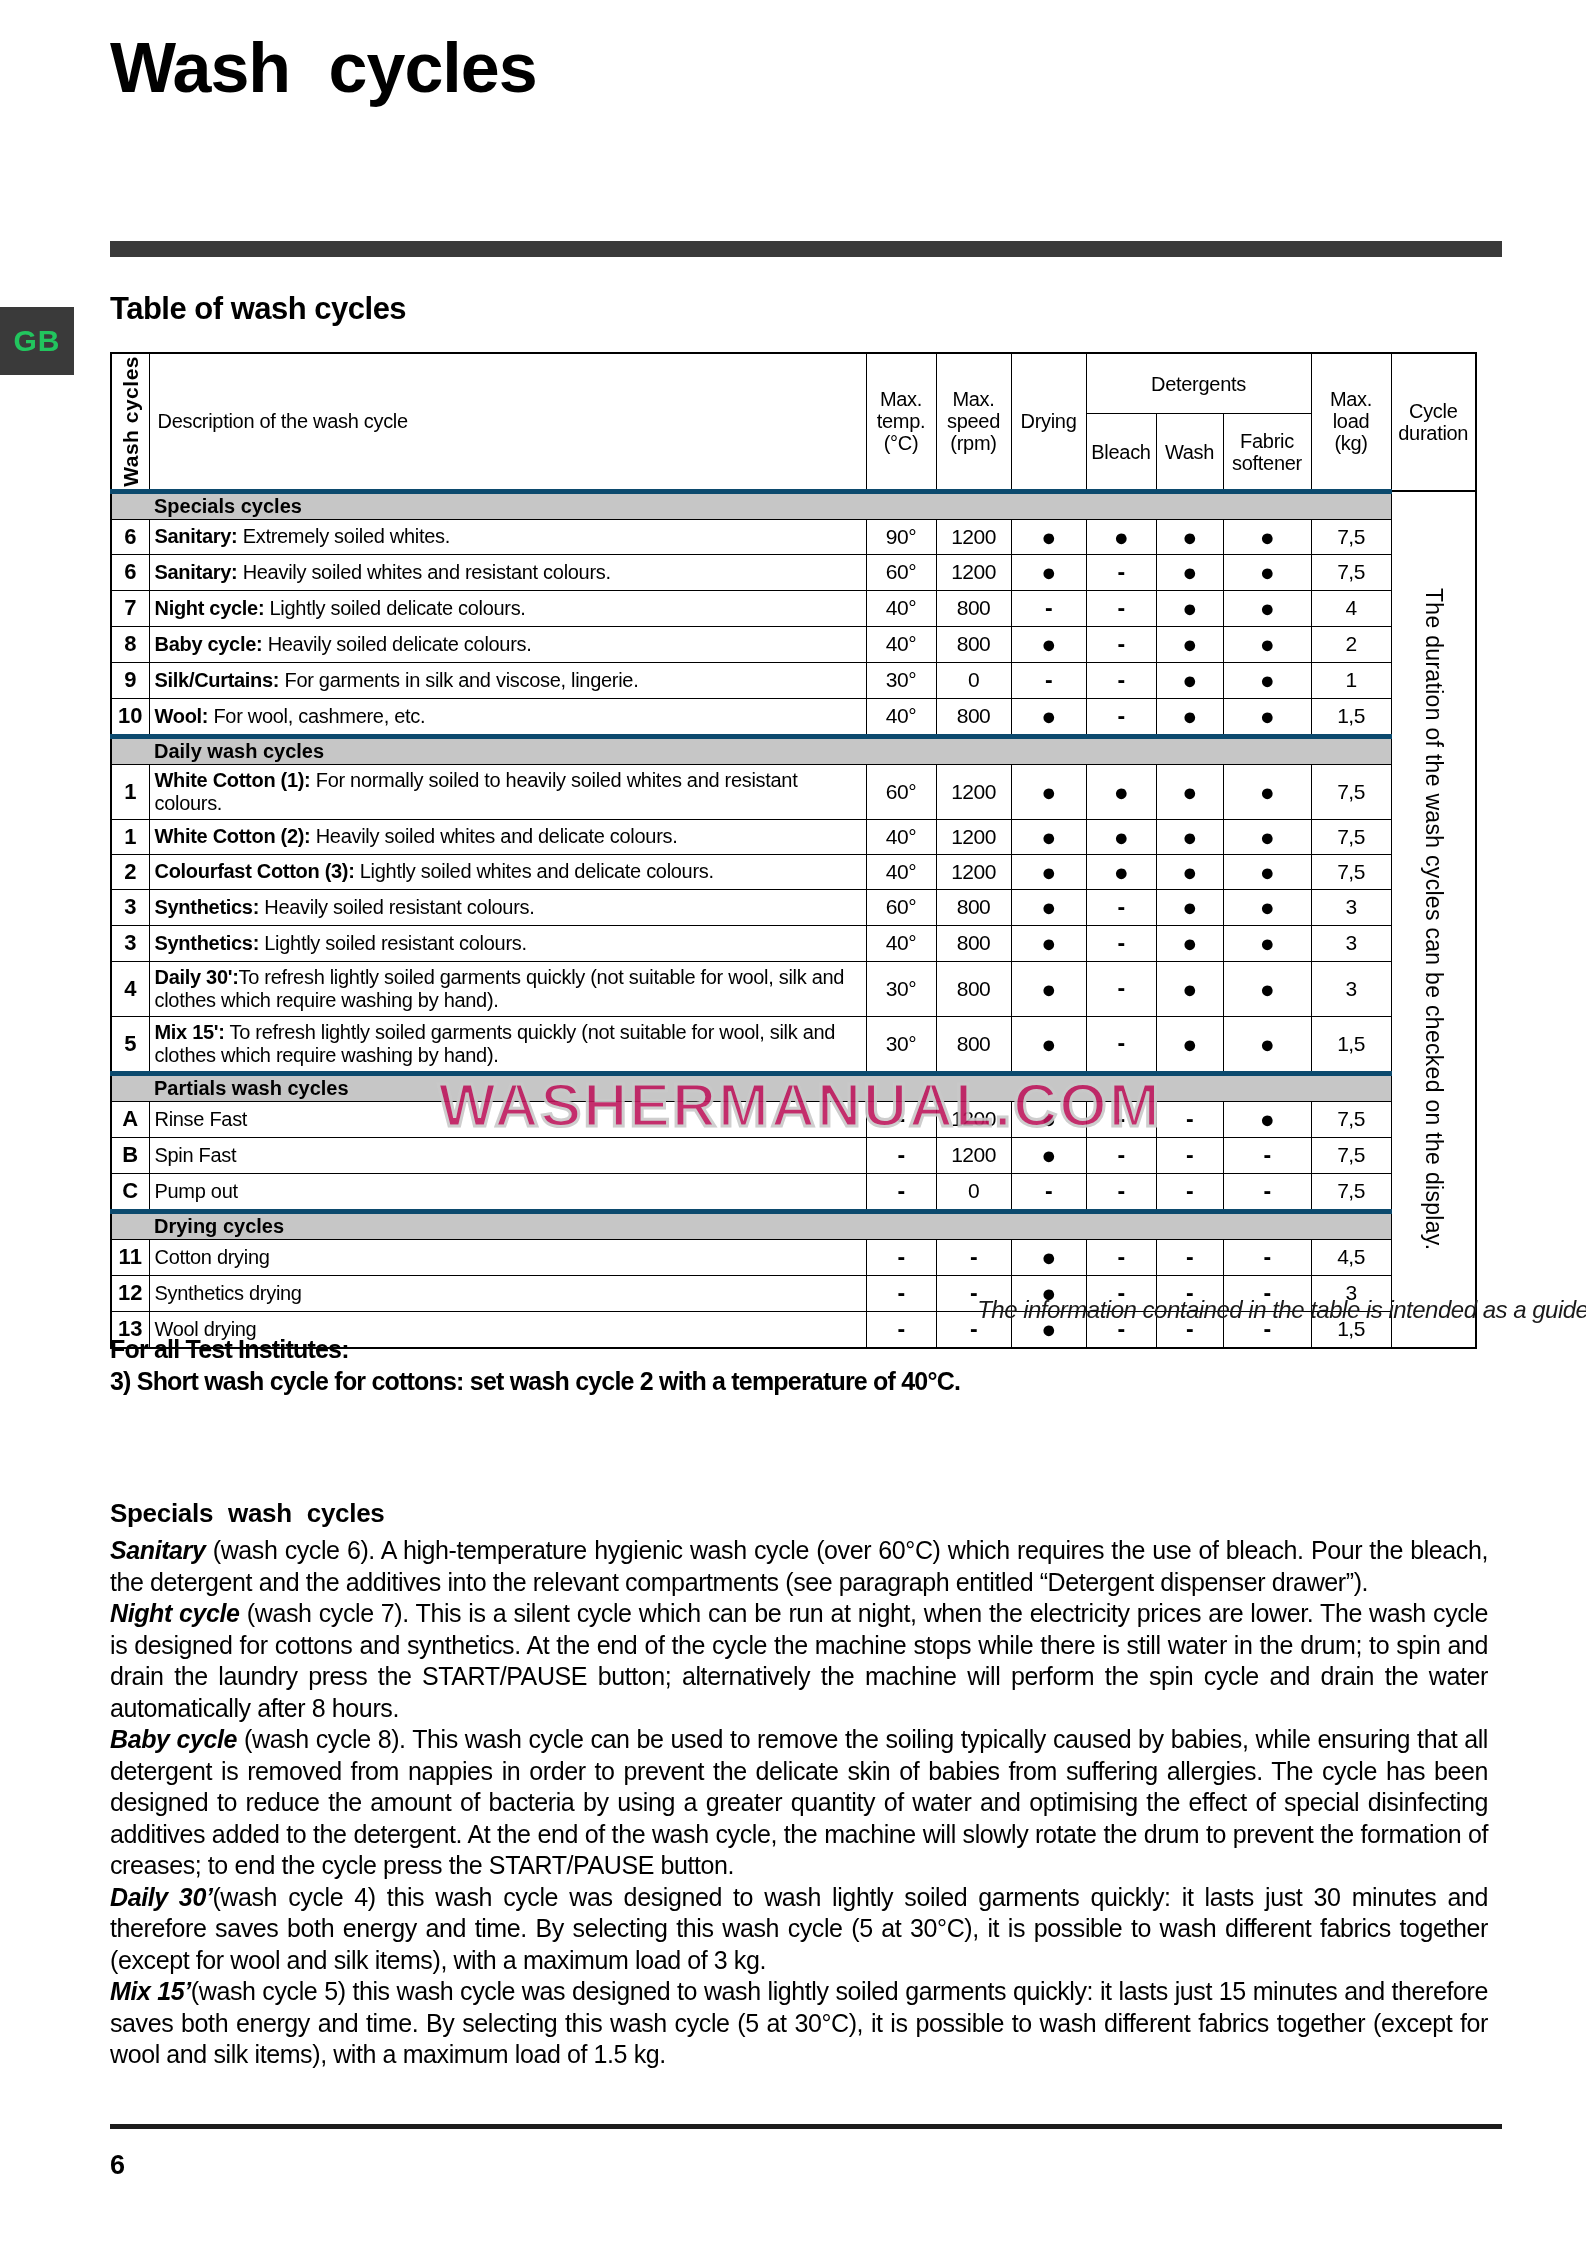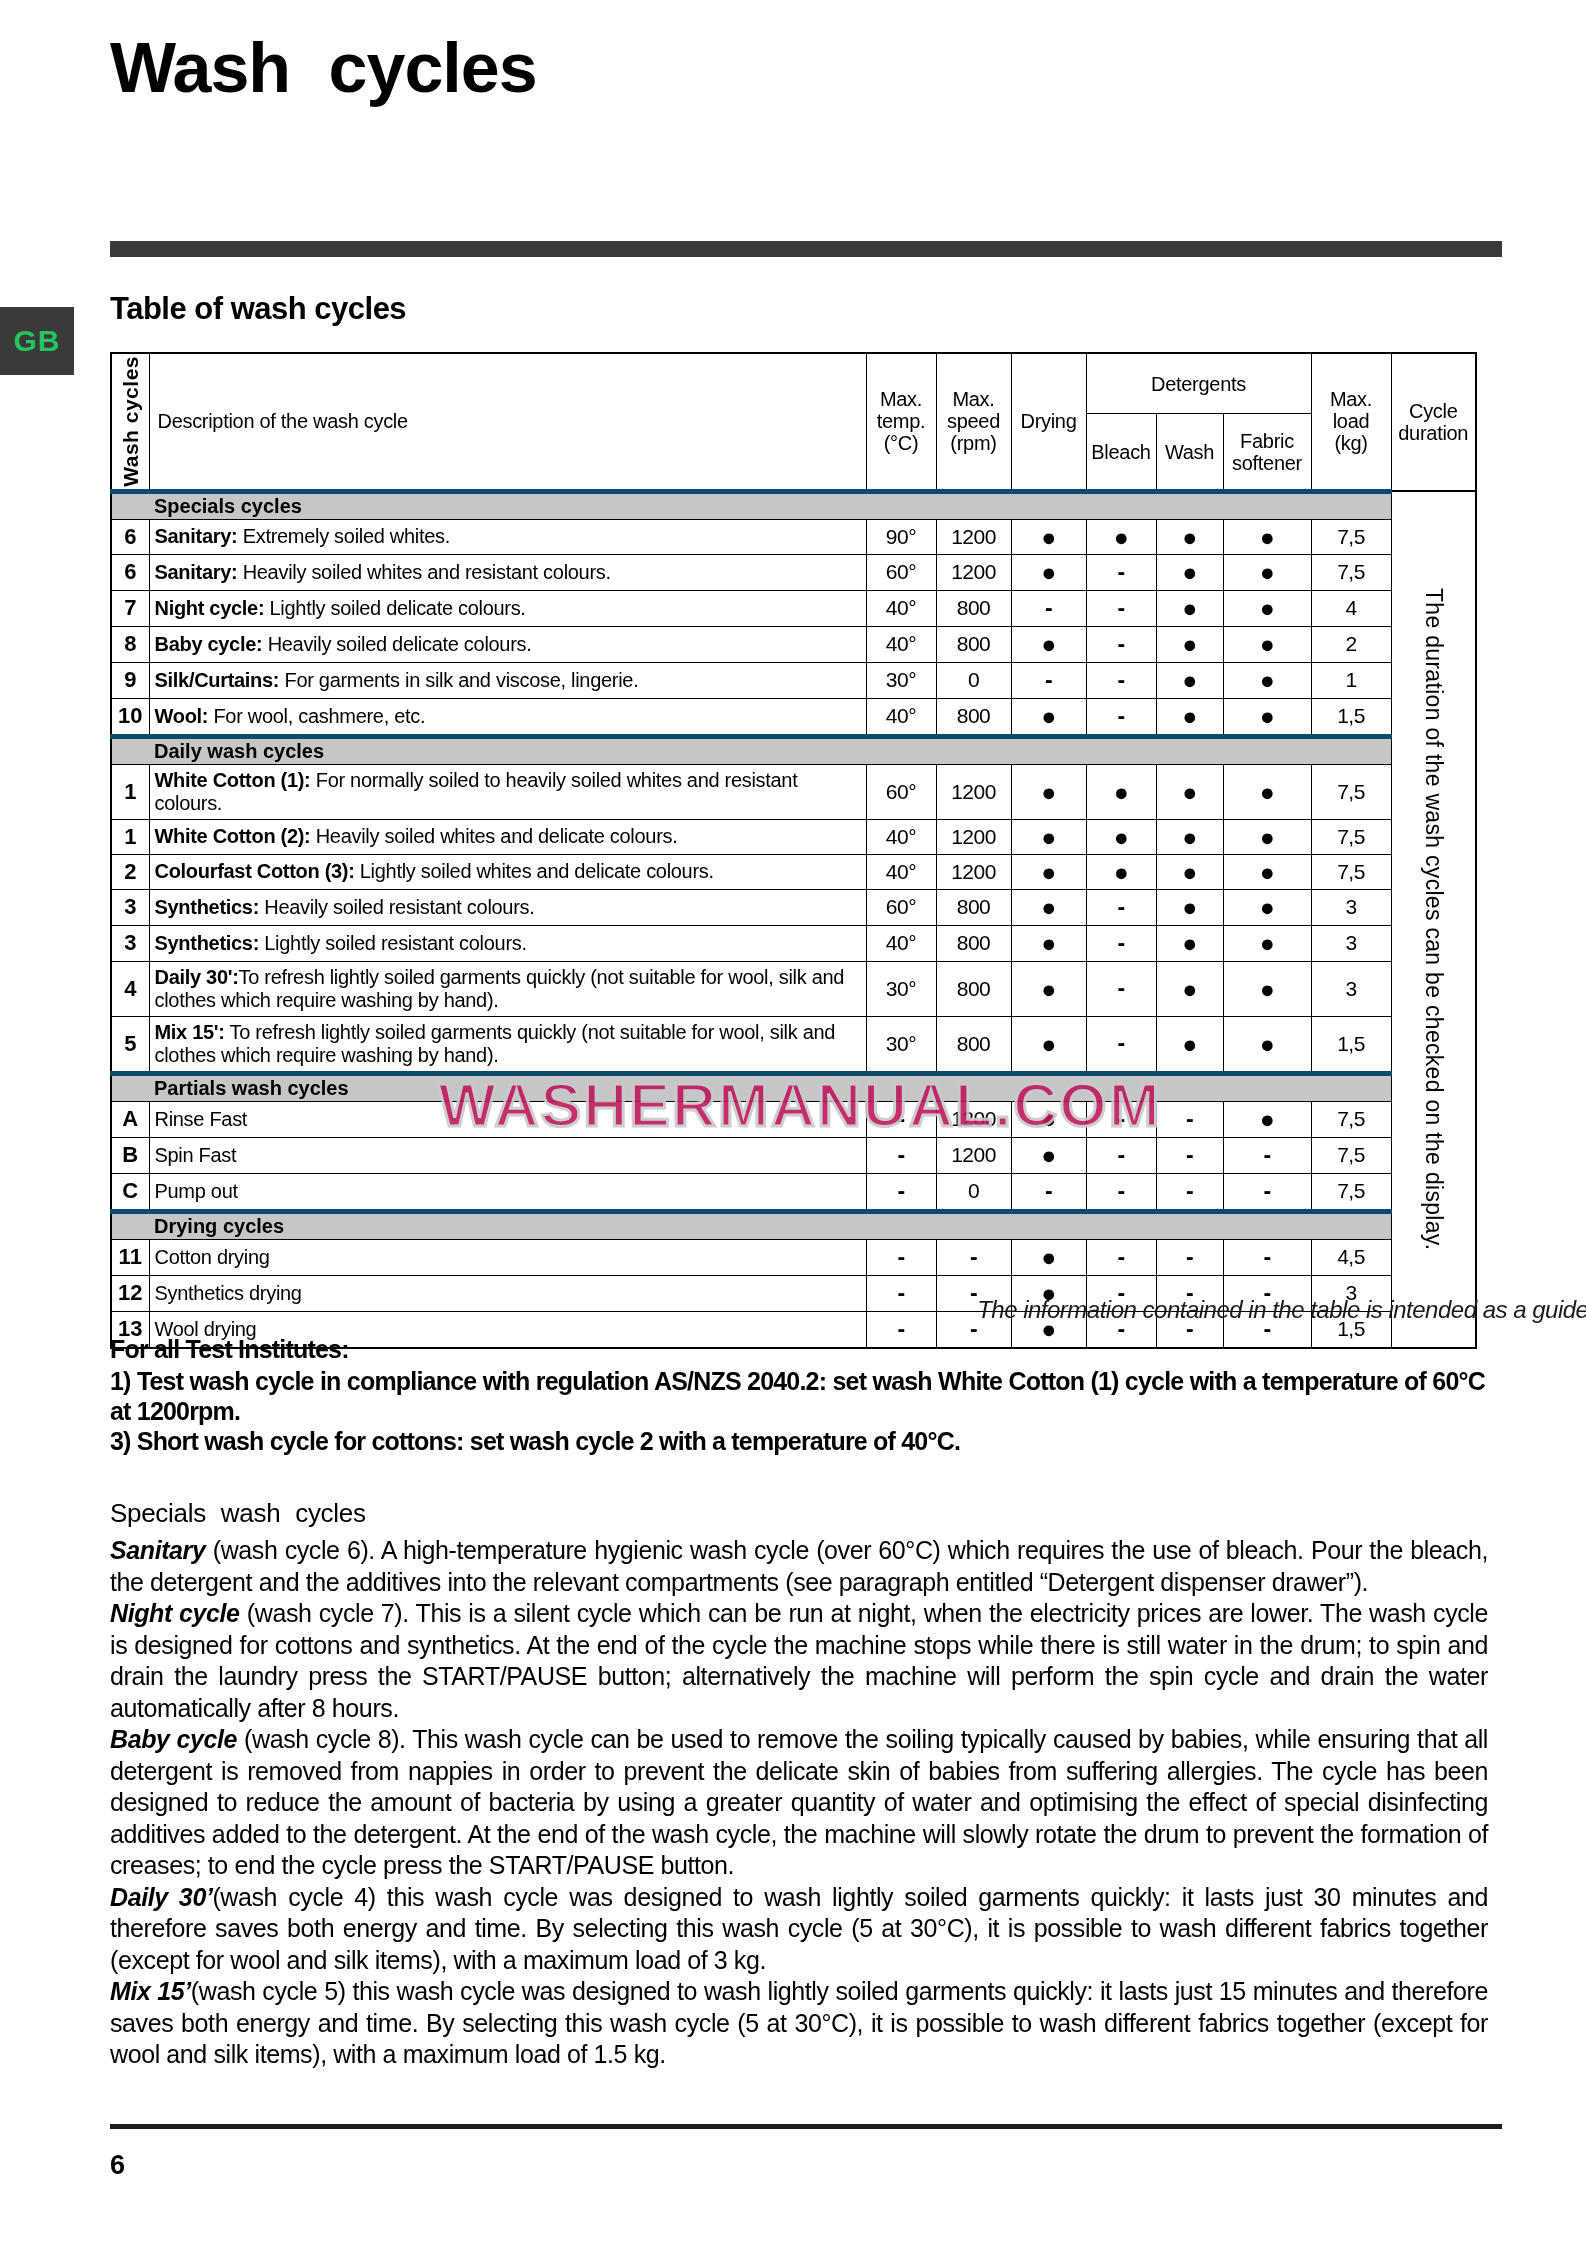--- a/index.html
+++ b/index.html
@@ -50,21 +50,21 @@
 
   .table-footnote { position: absolute; left: 110px; top: 1296px; width: 1531px;
     text-align: right; font-style: italic; font-size: 24px; letter-spacing: -0.5px; color: #1a1a1a; }
 
   .notes { position: absolute; left: 110px; top: 1334px; width: 1375px;
     font-weight: 700; font-size: 25px; line-height: 30px; letter-spacing: -0.8px; }
   .notes .notes-heading { margin-bottom: 2px; }
   .notes .note-item { text-align: justify; }
 
   .specials { position: absolute; left: 110px; top: 1498px; width: 1378px; }
-  .specials h3 { font-size: 26px; font-weight: 400; word-spacing: 8px; letter-spacing: -0.3px; margin-bottom: 6px; }
+  .specials h3 { font-size: 26px; font-weight: 700; word-spacing: 8px; letter-spacing: -0.3px; margin-bottom: 6px; }
   .specials p { font-size: 25px; line-height: 31.5px; letter-spacing: -0.4px; text-align: justify; }
   .specials p .p-lead { font-weight: 700; font-style: italic; }
 
   .bottom-rule { position: absolute; left: 110px; top: 2124px; width: 1392px; height: 5px; background: #1c1c1c; }
   .page-number { position: absolute; left: 110px; top: 2150px; font-size: 27px; font-weight: 700; }
 </style>
 </head>
 <body>
 
 <div class="page">
@@ -336,21 +336,20 @@
       </tbody>
   </table>
 
   <div class="watermark">WASHERMANUAL.COM</div>
 
   <div class="table-footnote">The information contained in the table is intended as a guide only.</div>
 
   <div class="notes">
     <div class="notes-heading">For all Test Institutes:</div>
     <div id="notes-items">
-        <div class="note-item">1) Test wash cycle in compliance with regulation AS/NZS 2040.2: set wash White Cotton (1) cycle with a temperature of 60°C at 1200rpm.</div>
         <div class="note-item">3) Short wash cycle for cottons: set wash cycle 2 with a temperature of 40°C.</div>
       </div>
   </div>
 
   <div class="specials">
     <h3>Specials wash cycles</h3>
     <div id="specials-paragraphs">
         <p><span class="p-lead">Sanitary</span><span> (wash cycle 6). A high-temperature hygienic wash cycle (over 60°C) which requires the use of bleach.  Pour the bleach, the detergent and the additives into the relevant compartments (see paragraph entitled “Detergent dispenser drawer”).</span></p>
         <p><span class="p-lead">Night cycle</span><span> (wash cycle 7). This is a silent cycle which can be run at night, when the electricity prices are lower. The wash cycle is designed for cottons and synthetics. At the end of the cycle the machine stops while there is still water in the drum; to spin and drain the laundry press the START/PAUSE button; alternatively the machine will perform the spin cycle and drain the water automatically after 8 hours.</span></p>
         <p><span class="p-lead">Baby cycle</span><span> (wash cycle 8). This wash cycle can be used to remove the soiling typically caused by babies, while ensuring that all detergent is removed from nappies in order to prevent the delicate skin of babies from suffering allergies. The cycle has been designed to reduce the amount of bacteria by using a greater quantity of water and optimising the effect of special disinfecting additives added to the detergent. At the end of the wash cycle, the machine will slowly rotate the drum to prevent the formation of creases; to end the cycle press the START/PAUSE button.</span></p>

